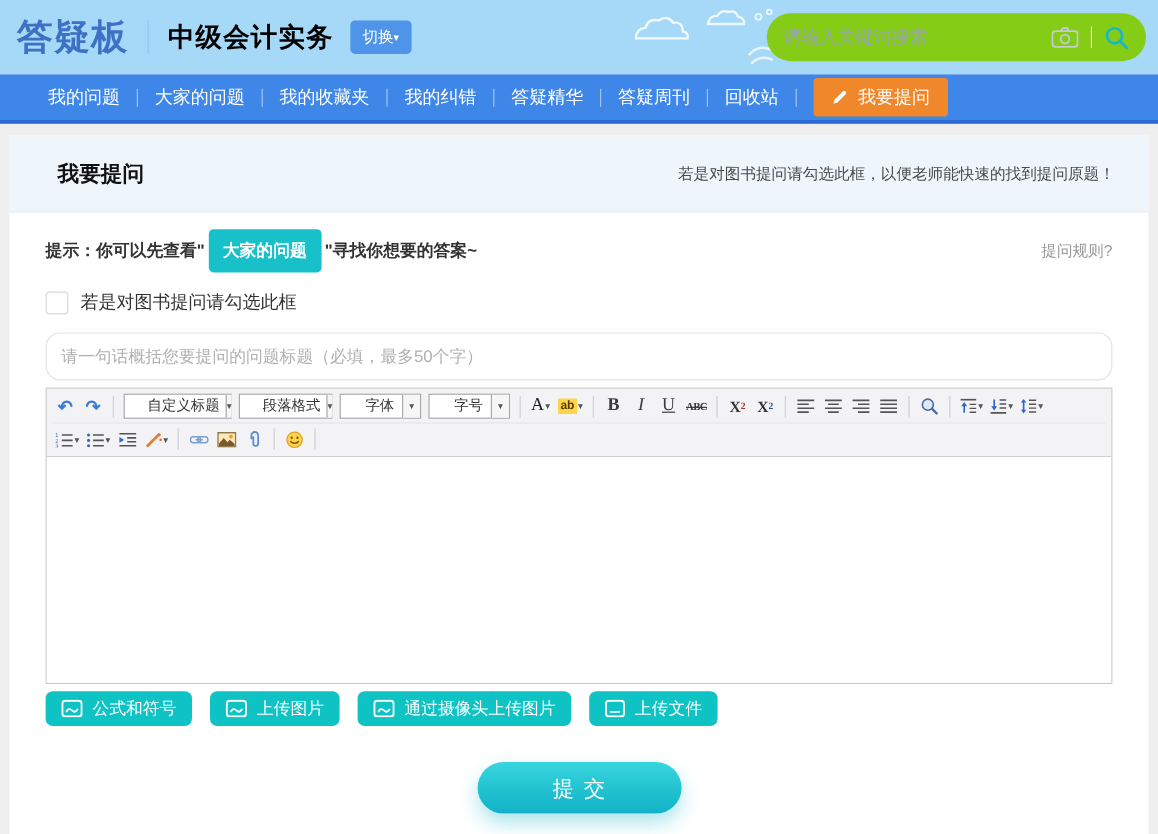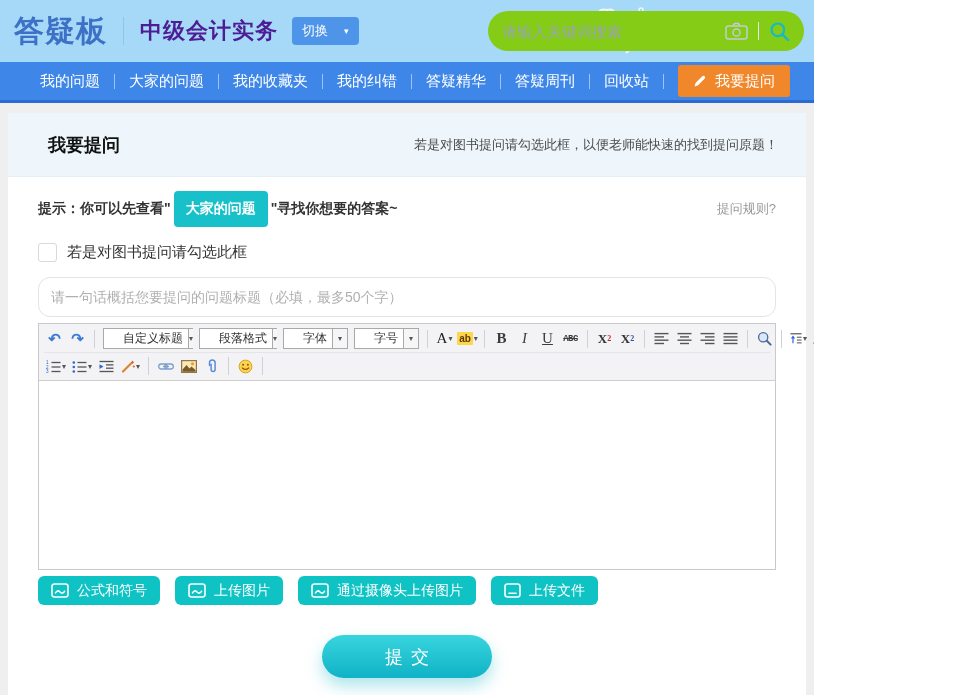--- a/index.html
+++ b/index.html
@@ -1,26 +1,26 @@
 <!DOCTYPE html>
 <html><head>
 <meta charset="utf-8">
 <style>
   * { margin:0; padding:0; box-sizing:border-box; }
   body { font-family:"Liberation Sans", sans-serif; }
-  .screen { position:relative; width:814px; height:695px; background:#efefef; overflow:hidden; }
+  .screen { position:relative; width:965px; height:695px; background:#efefef; overflow:hidden; }
 
   
   .header { position:absolute; top:0; left:0; right:0; height:62px; background:#a6d8f8;
             display:flex; align-items:center; padding-left:14px; }
   .logo { font-size:30px; font-weight:bold; color:#3d71c6; letter-spacing:1px; }
   .logo-divider { width:1px; height:28px; background:#8fc4ec; margin:0 16px; }
-  .course { font-size:22px; color:#4c1d95; font-weight:600; letter-spacing:1px; }
+  .course { font-size:22px; color:#000000; font-weight:600; letter-spacing:1px; }
   .switch-btn { margin-left:14px; background:#4e95ea; color:#fff; border:none; border-radius:4px;
-                font-size:13px; padding:5px 10px; display:flex; align-items:center; gap:16px; cursor:pointer; }
+                font-size:13px; padding:5px 10px; display:flex; align-items:center; gap:0; cursor:pointer; }
   .switch-btn .caret { font-size:9px; }
   .clouds { position:absolute; left:528px; top:6px; pointer-events:none; }
   .search-pill { position:absolute; right:10px; top:11px; width:316px; height:40px; background:#84cc16;
                  border-radius:20px; display:flex; align-items:center; padding:0 14px; }
   .search-pill input { flex:1; border:none; outline:none; font-size:15px; color:#333; background:transparent; }
   .search-pill input::placeholder { color:#9aa6b2; }
   .search-sep { width:1px; height:18px; background:#e4e7ea; margin:0 10px; }
 
   
   .nav { position:absolute; top:62px; left:0; right:0; height:41px; background:#3e87e9;
@@ -60,21 +60,21 @@
   .trow + .trow { border-top:1px solid #e4e4ea; }
   .tsep { width:1px; height:18px; background:#d0d0d6; margin:0 4px; flex:none; }
   .tbtn { min-width:21px; height:22px; display:flex; align-items:center; justify-content:center;
           border:none; background:transparent; padding:0 2px; cursor:pointer; color:#444; font-size:14px; }
   .tbtn svg { display:block; }
   .glyph-blue { color:#3a7bd5; font-weight:bold; font-size:15px; }
   .serif { font-family:"Liberation Serif", serif; }
   .g-bold { font-weight:bold; font-size:15px; color:#3c3c3c; }
   .g-italic { font-style:italic; font-size:15px; color:#3c3c3c; }
   .g-under { text-decoration:underline; font-size:15px; color:#3c3c3c; }
-  .g-strike { font-size:9px; font-weight:bold; text-decoration:line-through; letter-spacing:-.5px; color:#3c3c3c;font-family:Liberation Mono, monospace; }
+  .g-strike { font-size:9px; font-weight:bold; text-decoration:line-through; letter-spacing:-.5px; color:#3c3c3c; }
   .supsub { font-size:13px; color:#333; font-family:"Liberation Serif", serif; font-weight:bold; }
   .supsub sup, .supsub sub { font-size:8px; font-weight:bold; }
   .sup-red sup { color:#b03030; }
   .sub-blue sub { color:#2f52b0; }
   .fcolor { font-family:"Liberation Serif", serif; font-size:15px; color:#222; }
   .hilite { font-size:10px; font-weight:bold; color:#5a3a00; background:#ffd54a; padding:1px 2px; border-radius:1px; }
   .mcaret { font-size:8px; color:#555; margin-left:1px; }
   .tdrop { height:21px; background:#fff; border:1px solid #a9a9a9; display:flex; align-items:stretch;
            margin:0 2px; font-size:12px; color:#333; cursor:pointer; }
   .tdrop-label { flex:1; display:flex; align-items:center; justify-content:center; padding:0 5px; white-space:nowrap;margin-left:14px; }

